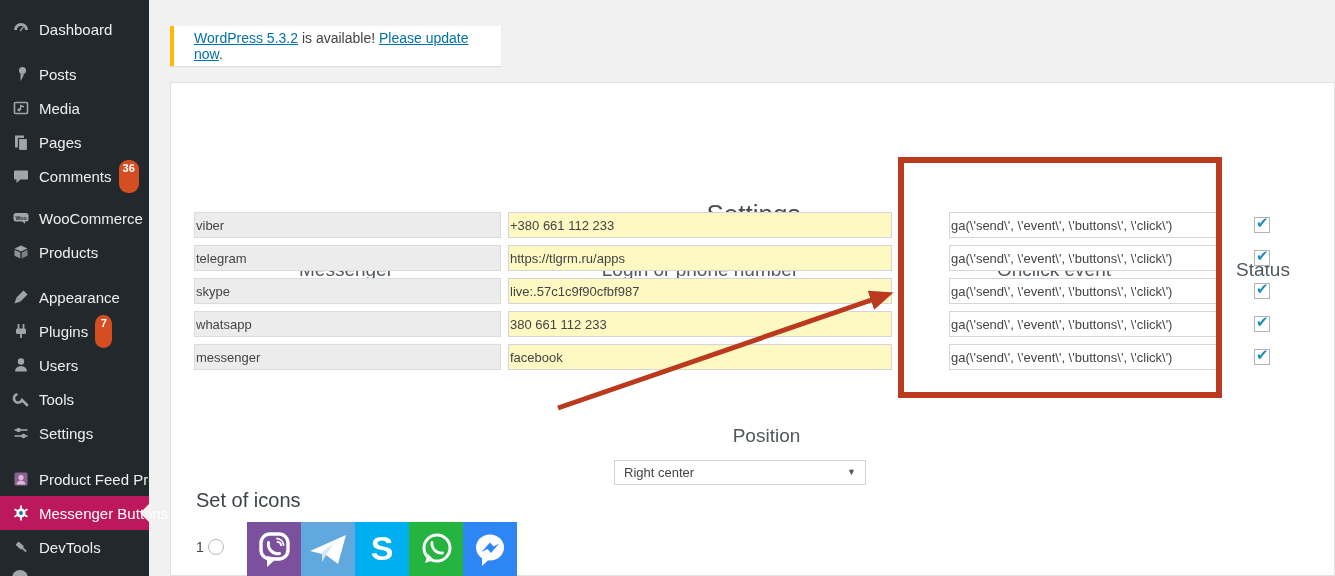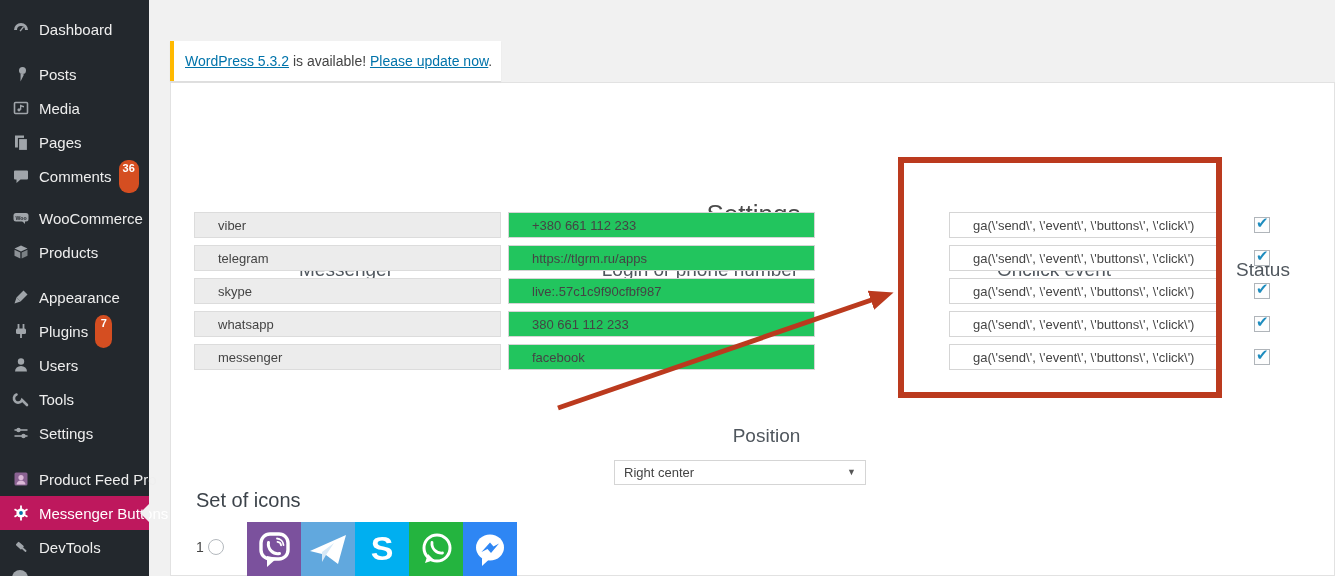--- a/index.html
+++ b/index.html
@@ -17,40 +17,40 @@
      border-top:9px solid transparent; border-bottom:9px solid transparent; border-right:9px solid #f1f1f1; }
   .menu-sep-sm { height:8px; } .menu-sep-md { height:11px; } .menu-sep-lg { height:12px; }
   .badge { background:#d54e21; color:#fff; font-size:11px; line-height:17px; min-width:17px; height:33px;
      border-radius:9px; text-align:center; margin-left:7px; padding:0 4px; font-weight:bold; }
   .partial-icon { position:absolute; left:12px; bottom:-10px; width:16px; height:16px; border-radius:50%; background:#a0a5aa; }
   .mi-label { white-space:nowrap; }
 
   
   .notice { position:absolute; left:170px; top:26px; width:331px; height:40px; background:#ffffff;
      border-left:4px solid #ffb900; box-shadow:0 1px 1px rgba(0,0,0,0.08); font-size:14px; color:#444;
-     display:flex; align-items:center; padding-left:11px; z-index:2;margin-top:15px; }
+     display:flex; align-items:center; padding-left:20px; z-index:2; }
   .notice a { color:#0073aa; text-decoration:underline; cursor:pointer; }
 
   
   .panel { position:absolute; left:170px; top:82px; width:1165px; height:494px; background:#ffffff;
      border:1px solid #e2e2e2; z-index:1; }
   .page-title { position:absolute; top:116px; left:0; width:1165px; height:34px; text-align:center;
      font-size:26px; color:#4a4a4a; }
   .col-header { position:absolute; top:172px; height:30px; line-height:30px; text-align:center;
      font-size:19px; color:#50575e; }
   .ch-messenger { left:25px;  width:300px; }
   .ch-login    { left:337px; width:384px; }
   .ch-onclick  { left:738px; width:290px; }
   .ch-status   { left:1042px; width:100px; }
 
   .t-row { position:absolute; left:0; width:1165px; height:26px; }
   .t-row input { position:absolute; height:26px; font-family:"Liberation Sans", sans-serif; font-size:13px;
-     color:#444; padding:0 23px; outline:none; }
+     color:#444; padding:0 1px; outline:none; }
   .name-input   { left:23px;  width:307px; background:#ececec; border:1px solid #dcdcdc; }
-  .login-input  { left:337px; width:307px; background:#22c55e; border:1px solid #d5d5d5; }
+  .login-input  { left:337px; width:384px; background:#fef9c3; border:1px solid #d5d5d5; }
   .onclick-input{ left:778px; width:270px; background:#ffffff; border:1px solid #d5d5d5; }
   .checkbox { position:absolute; left:1083px; top:5px; width:16px; height:16px; background:#fdfdfd;
      border:1px solid #b0b5ba; cursor:pointer; }
   .checkbox .check { position:absolute; left:1px; top:-4px; color:#1e8cbe; font-size:15px; line-height:18px; }
 
   .position-title { position:absolute; top:342px; left:0; width:1165px; height:28px; text-align:center;
      font-size:19px; color:#50575e;padding-left:26px; }
   .position-select { position:absolute; top:377px; left:443px; width:252px; height:25px; background:#fff;
      border:1px solid #d5d5d5; font-size:13px; color:#444; line-height:23px; padding-left:9px; cursor:pointer; }
   .position-select .caret { position:absolute; right:9px; top:0; font-size:9px; color:#555; line-height:23px; }

